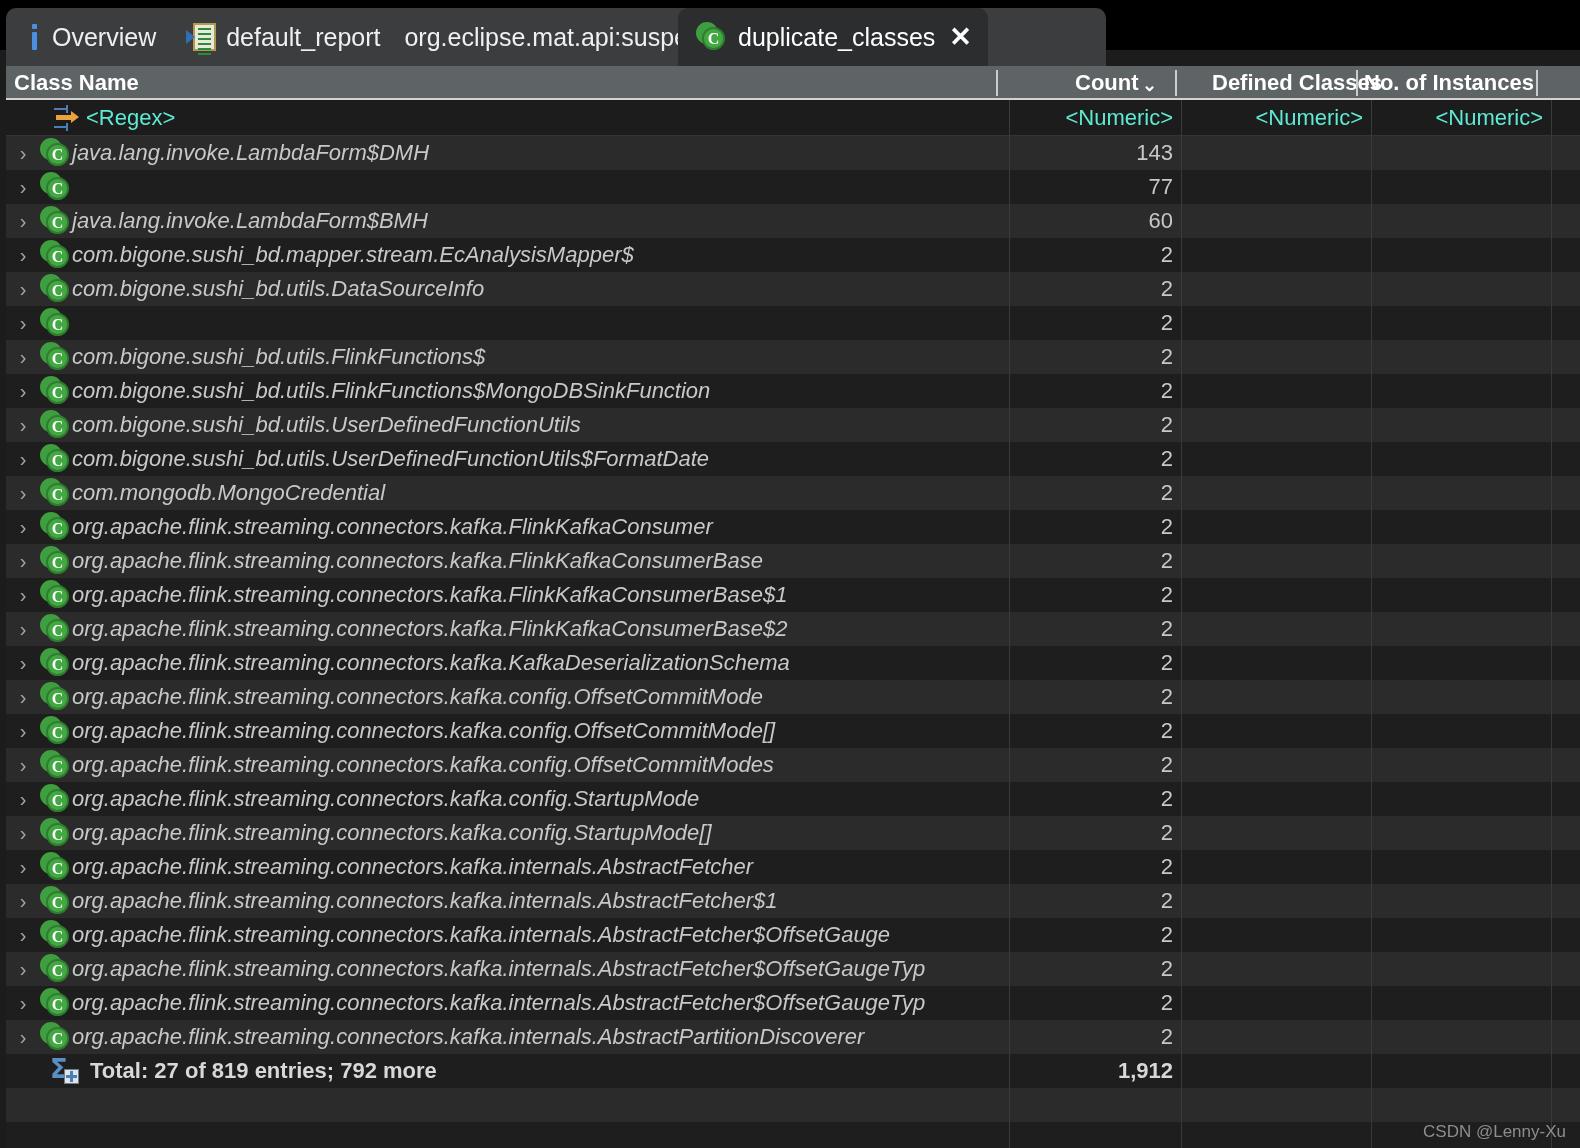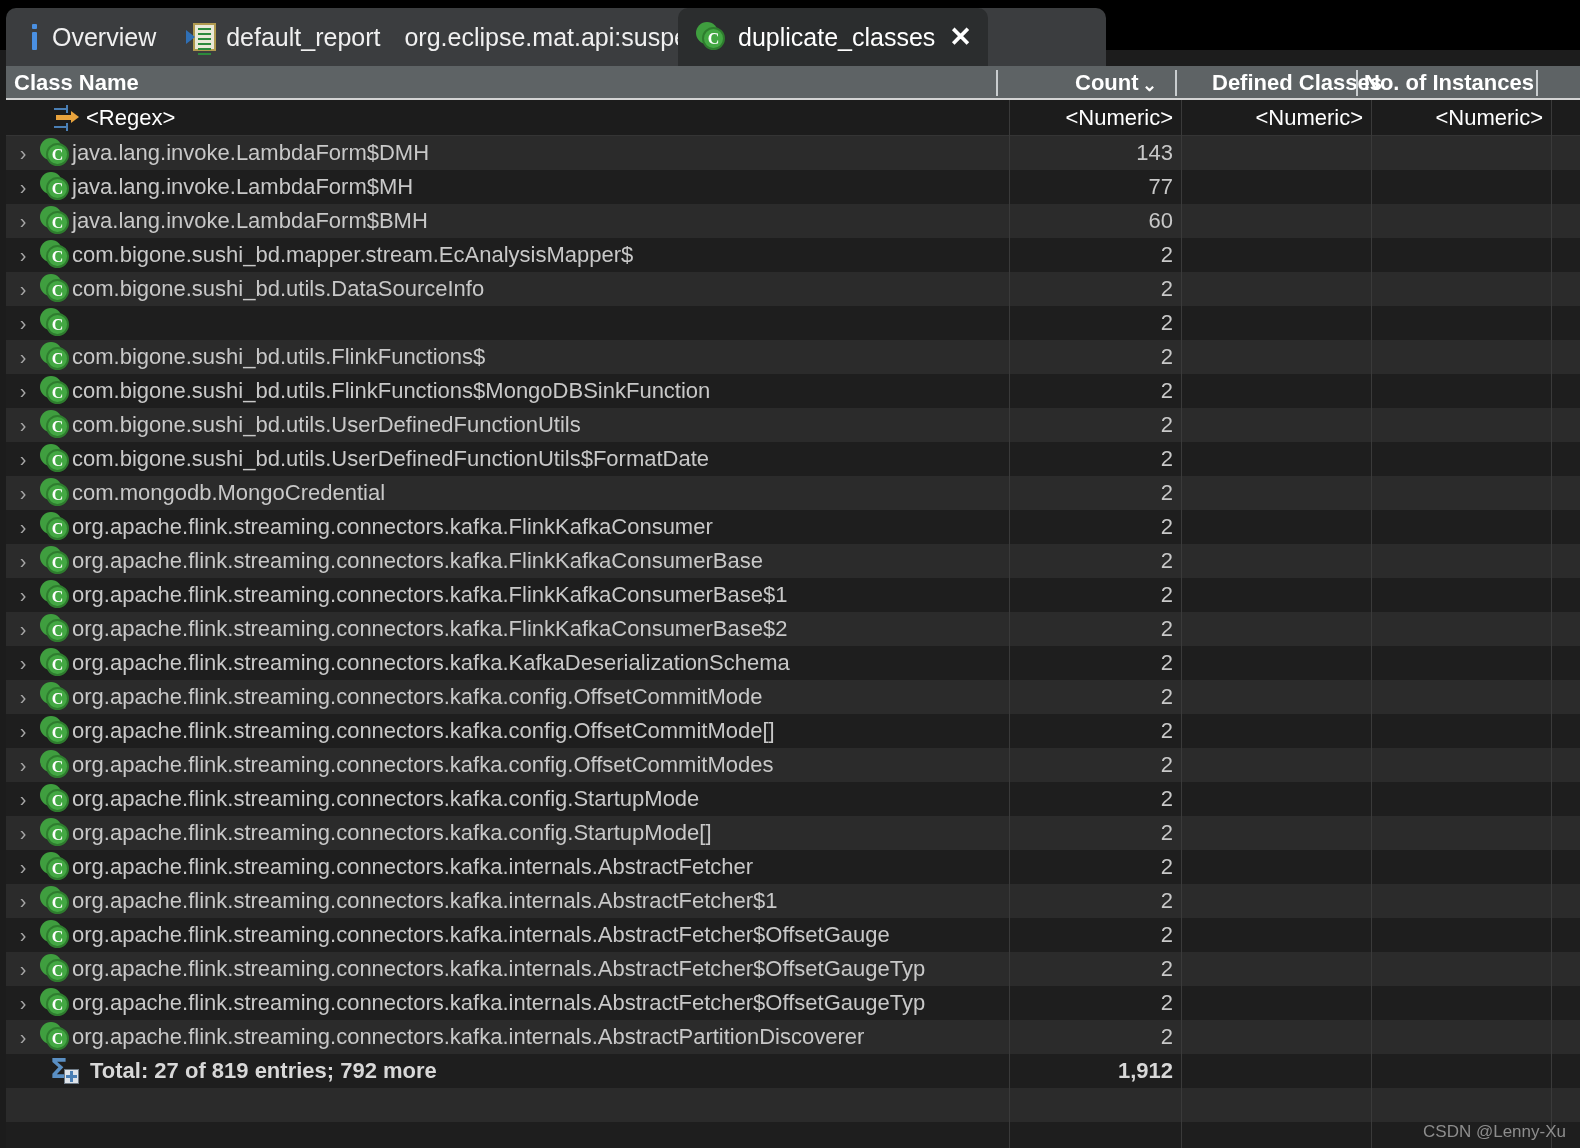--- a/index.html
+++ b/index.html
@@ -120,21 +120,21 @@
     font-weight: bold;
   }
   .thead .sep {
     position: absolute; top: 4px; width: 2px; height: 26px;
     background: #c9cdcf;
   }
   .filterrow {
     position: relative;
     height: 36px;
     background: #1c1c1c;
-    color: #ffffff;
+    color: #5eead4;
     font-size: 22px;
     border-bottom: 1px solid #343434;
   }
   .filterrow .fcell {
     position: absolute; top: 0; height: 36px;
     display: flex; align-items: center; white-space: nowrap;
   }
   .filterrow .vline {
     position: absolute; top: 0; width: 1px; height: 36px; background: #3a3a3a;
   }
@@ -183,21 +183,21 @@
   }
   .row .cnt {
     position: absolute; left: 1003px; top: 0; width: 172px; height: 34px;
     display: flex; align-items: center; justify-content: flex-end;
     padding-right: 8px;
     color: #c8c8c8; font-size: 22px;
   }
   .row .vline {
     position: absolute; top: 0; width: 1px; height: 34px; background: #3a3a3a;
   }
-  .row .lbl { padding-left: 2px; }
+  .row .lbl { padding-left: 2px; font-style: italic; }
 
   .totalrow {
     position: relative; height: 34px; background: #1e1e1e;
   }
   .totalrow .tname {
     position: absolute; left: 0; top: 0; height: 34px; width: 1003px;
     display: flex; align-items: center;
     color: #d8d8d8; font-size: 22px; font-weight: bold; white-space: nowrap;
   }
   .totalrow .tcnt {
@@ -336,21 +336,20 @@
           <div class="vline" style="left: 1365px;"></div>
           <div class="vline" style="left: 1545px;"></div>
         </div>
         <div class="row even">
           <div class="cname">
             <span class="chev">›</span>
             <span class="icon-class">
               <span class="c1"></span>
               <span class="c2">C</span>
             </span>
-            <span class="lbl">java.lang.invoke.LambdaForm$MH</span>
           </div>
           <div class="cnt">77</div>
           <div class="vline" style="left: 1003px;"></div>
           <div class="vline" style="left: 1175px;"></div>
           <div class="vline" style="left: 1365px;"></div>
           <div class="vline" style="left: 1545px;"></div>
         </div>
         <div class="row odd">
           <div class="cname">
             <span class="chev">›</span>

